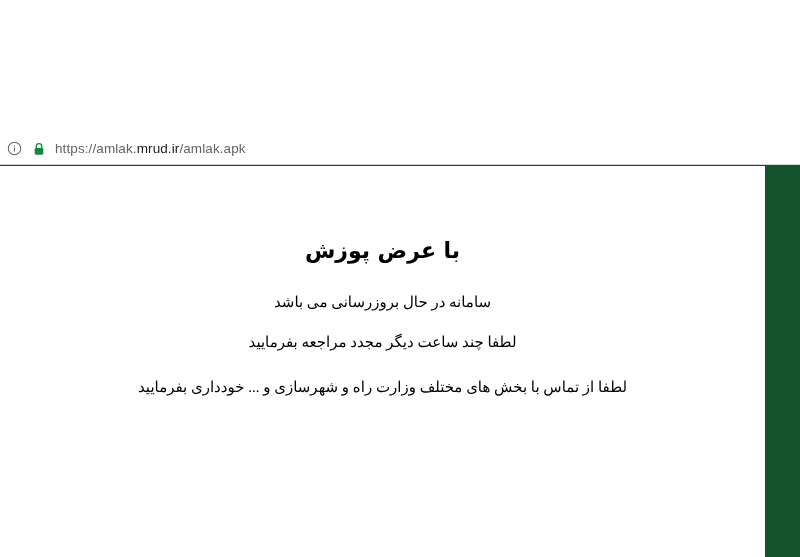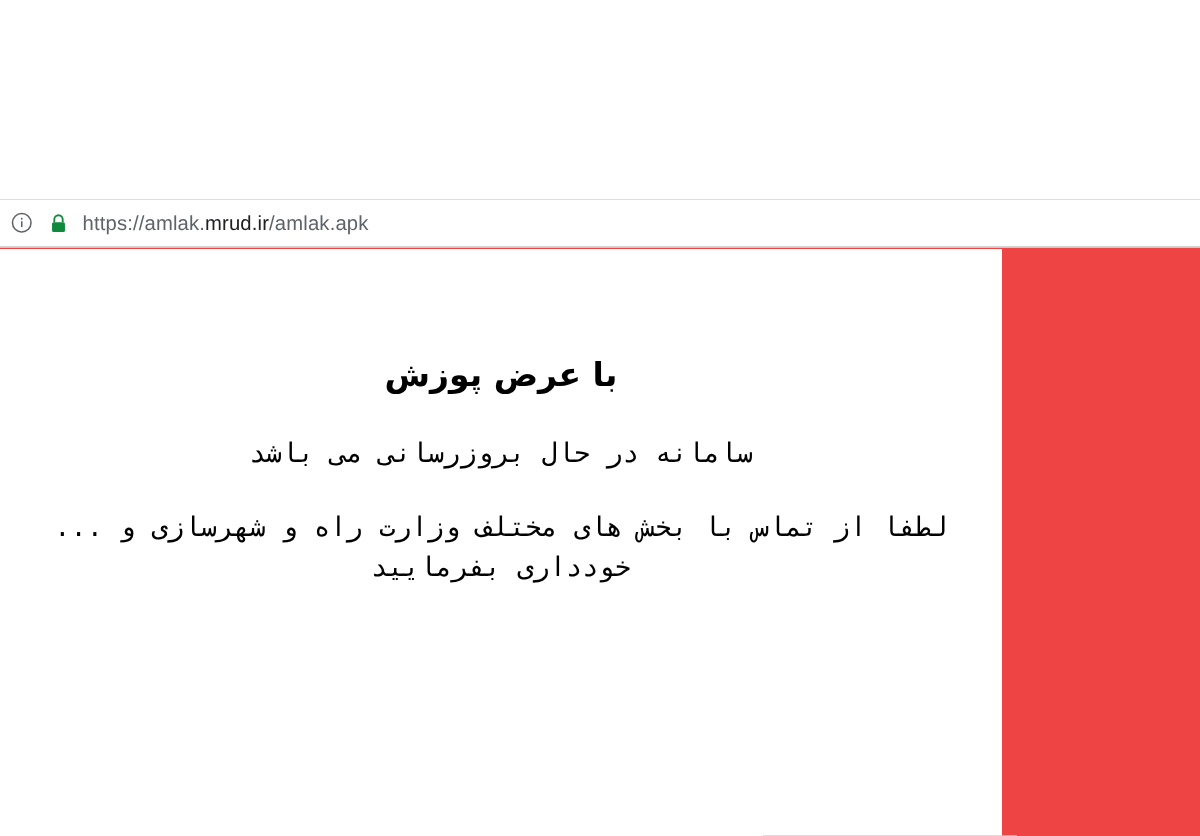--- a/index.html
+++ b/index.html
@@ -11,21 +11,21 @@
     height: 557px;
     background: #ffffff;
     font-family: "Liberation Sans", sans-serif;
     overflow: hidden;
   }
 
   .screenshot {
     position: relative;
     width: 800px;
     height: 557px;
-    background: #ef4444;
+    background: #14532d;
   }
 
   
   .top-blank {
     position: absolute;
     top: 0;
     left: 0;
     width: 800px;
     height: 133px;
     background: #ffffff;
@@ -78,40 +78,40 @@
   }
   .url-text .url-domain-strong {
     color: #202124;
   }
 
   
   .page-body {
     position: absolute;
     top: 166px;
     left: 0;
-    width: 668px;
+    width: 765px;
     height: 391px;
     background: #ffffff;
     direction: rtl;
     text-align: center;
   }
 
   .msg-heading {
     margin: 0;
     padding-top: 70px;
     font-family: "DejaVu Sans", "Liberation Sans", sans-serif;
     font-size: 22px;
     font-weight: bold;
     color: #000000;
     line-height: 1.4;
   }
 
   .msg-line {
-    font-family: Liberation Mono, monospace;
-    font-size: 18px;
+    font-family: Liberation Serif, serif;
+    font-size: 15px;
     color: #000000;
     line-height: 1.5;
   }
   .msg-line-1 { margin: 24px 0 0 0; }
   .msg-line-2 { margin: 18px 0 0 0; }
   .msg-line-3 { margin: 22px 0 8px 0; }
 </style>
 </head>
 <body>
 
@@ -132,16 +132,17 @@
         <path d="M3.2 6.2V4.3a2.8 2.8 0 0 1 5.6 0v1.9" fill="none" stroke="currentColor" stroke-width="1.25"></path>
         <rect x="1.7" y="6.1" width="8.6" height="6.6" rx="1.1" fill="currentColor"></rect>
       </svg>
     </span>
     <span class="url-text"><span>https://amlak.</span><span class="url-domain-strong">mrud.ir</span><span>/amlak.apk</span></span>
   </div>
 
   <div class="page-body">
     <h1 class="msg-heading">با عرض پوزش</h1>
     <p class="msg-line msg-line-1">سامانه در حال بروزرسانی می باشد</p>
+    <p class="msg-line msg-line-2">لطفا چند ساعت دیگر مجدد مراجعه بفرمایید</p>
     <p class="msg-line msg-line-3">لطفا از تماس با بخش های مختلف وزارت راه و شهرسازی و ... خودداری بفرمایید</p>
   </div>
 
 </div>
 
 </body></html>

